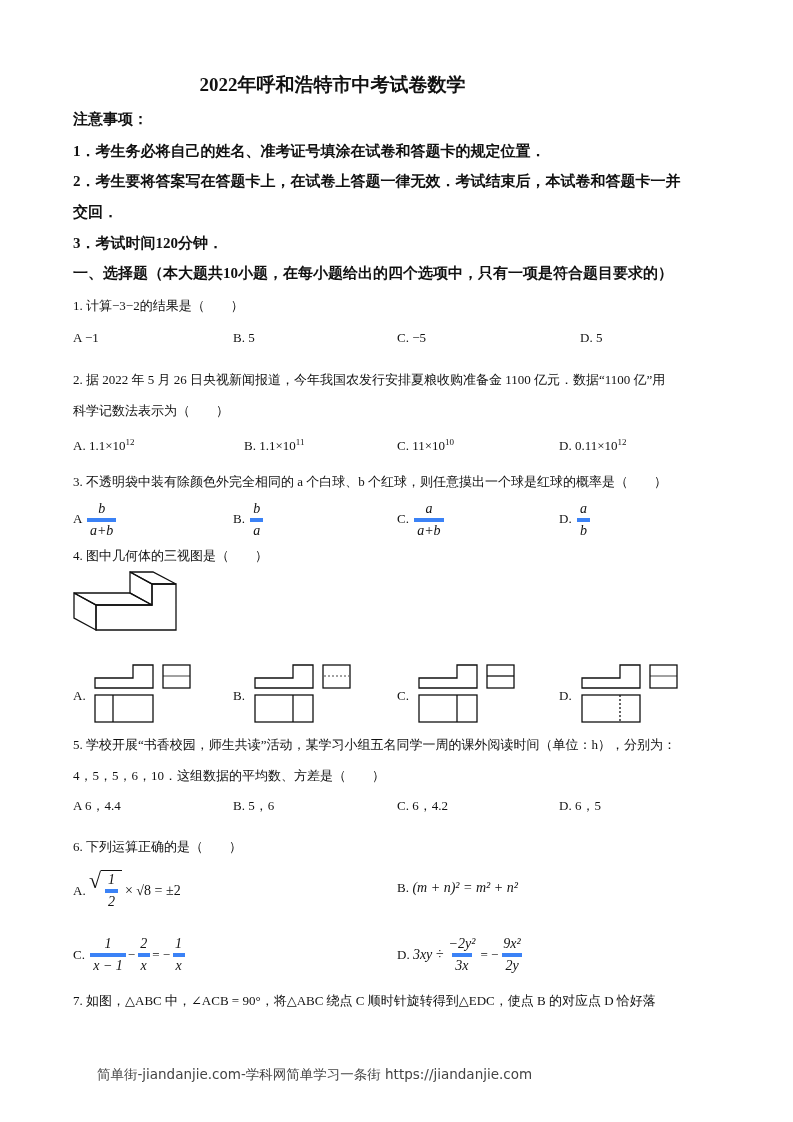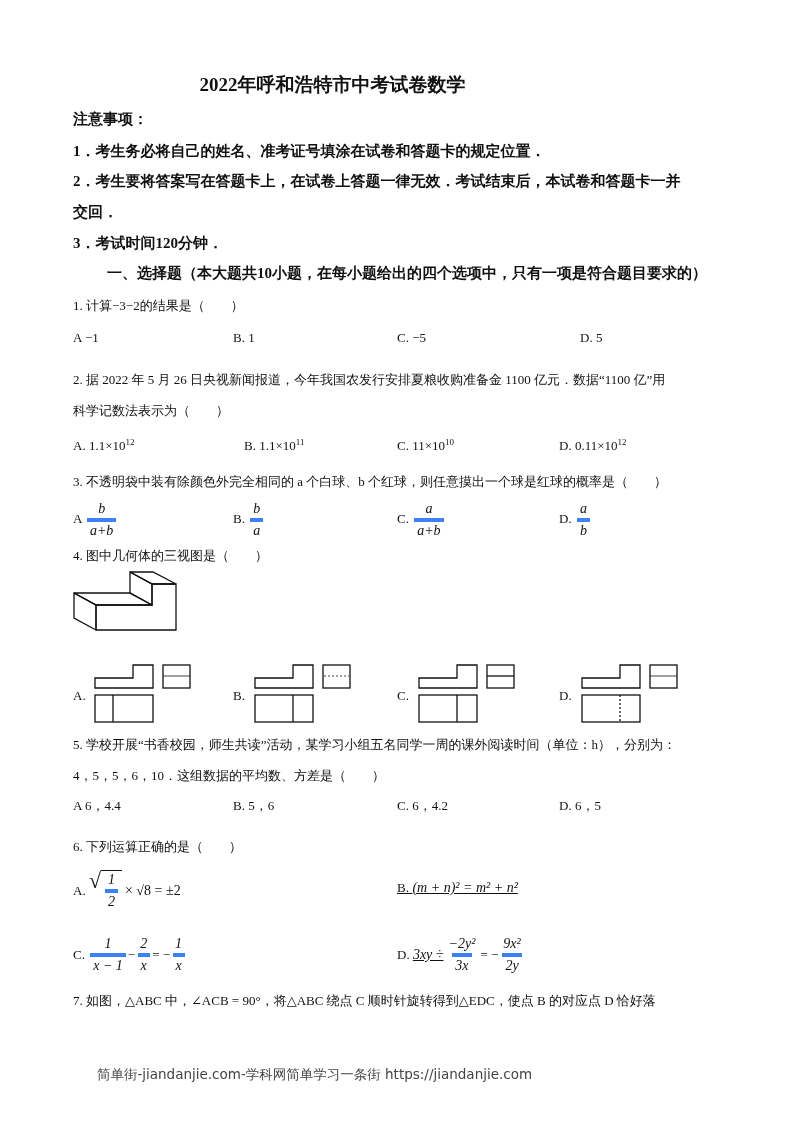--- a/index.html
+++ b/index.html
@@ -3,46 +3,46 @@
 <meta charset="utf-8">
 <style>
   html, body { margin: 0; padding: 0; background: #ffffff; }
   body { width: 793px; height: 1122px; position: relative; overflow: hidden;
          font-family: "Liberation Serif", "DejaVu Serif", serif; color: #111; }
   .abs { position: absolute; white-space: nowrap; }
   .title { top: 72px; left: 0; width: 665px; text-align: center; font-size: 19px; font-weight: bold; }
   .bold { font-weight: bold; font-size: 15px; }
   .q { font-size: 13px; }
   .opt { font-size: 13px; }
-  .math { font-family: "Liberation Serif", serif; font-style: italic; text-decoration: underline; }
+  .math { font-family: "Liberation Serif", serif; font-style: italic; }
   .frac { display: inline-flex; flex-direction: column; align-items: center; vertical-align: middle; font-style: italic; font-size: 14px; margin: 0 2px; }
   .frac .num { padding: 0 3px; line-height: 18px; }
   .frac .den { border-top: 4px solid #3b82f6; padding: 0 3px; line-height: 18px; }
   sup { font-size: 9px; }
   .footer { top: 1066px; left: 0; width: 629px; text-align: center; font-family: "DejaVu Sans", sans-serif; font-size: 13.5px; color: #444; }
   svg { position: absolute; }
   .sqrt { display: inline-flex; align-items: stretch; vertical-align: middle; }
   .sqrt .rad { font-size: 22px; line-height: 1; }
   .sqrt .body { border-top: 1px solid #111; padding: 0 2px; }
 </style>
 </head>
 <body>
 
 <div class="abs title">2022年呼和浩特市中考试卷数学</div>
 
 <div class="abs bold" style="top:110px;left:73px;">注意事项：</div>
 <div class="abs bold" style="top:142px;left:73px;">1．考生务必将自己的姓名、准考证号填涂在试卷和答题卡的规定位置．</div>
 <div class="abs bold" style="top:172px;left:73px;">2．考生要将答案写在答题卡上，在试卷上答题一律无效．考试结束后，本试卷和答题卡一并</div>
 <div class="abs bold" style="top:203px;left:73px;">交回．</div>
 <div class="abs bold" style="top:234px;left:73px;">3．考试时间120分钟．</div>
-<div class="abs bold" style="top:264px;left:73px;margin-left:34px;">一、选择题（本大题共10小题，在每小题给出的四个选项中，只有一项是符合题目要求的）</div>
+<div class="abs bold" style="top:264px;left:73px;">一、选择题（本大题共10小题，在每小题给出的四个选项中，只有一项是符合题目要求的）</div>
 
 <div class="abs q" style="top:297px;left:73px;">1. 计算−3−2的结果是（　　）</div>
 <div class="abs opt" style="top:330px;left:73px;">A  −1</div>
-<div class="abs opt" style="top:330px;left:233px;">B. 1</div>
+<div class="abs opt" style="top:330px;left:233px;">B. 5</div>
 <div class="abs opt" style="top:330px;left:397px;">C.  −5</div>
 <div class="abs opt" style="top:330px;left:580px;">D. 5</div>
 
 <div class="abs q" style="top:371px;left:73px;">2. 据 2022 年 5 月 26 日央视新闻报道，今年我国农发行安排夏粮收购准备金 1100 亿元．数据“1100 亿”用</div>
 <div class="abs q" style="top:402px;left:73px;">科学记数法表示为（　　）</div>
 <div class="abs opt" style="top:437px;left:73px;"><span>A.</span> <span>1.1×10</span><sup>12</sup></div>
 <div class="abs opt" style="top:437px;left:233px;margin-left:11px;"><span>B.</span> <span>1.1×10</span><sup>11</sup></div>
 <div class="abs opt" style="top:437px;left:397px;"><span>C.</span> <span>11×10</span><sup>10</sup></div>
 <div class="abs opt" style="top:437px;left:559px;"><span>D.</span> <span>0.11×10</span><sup>12</sup></div>
 

